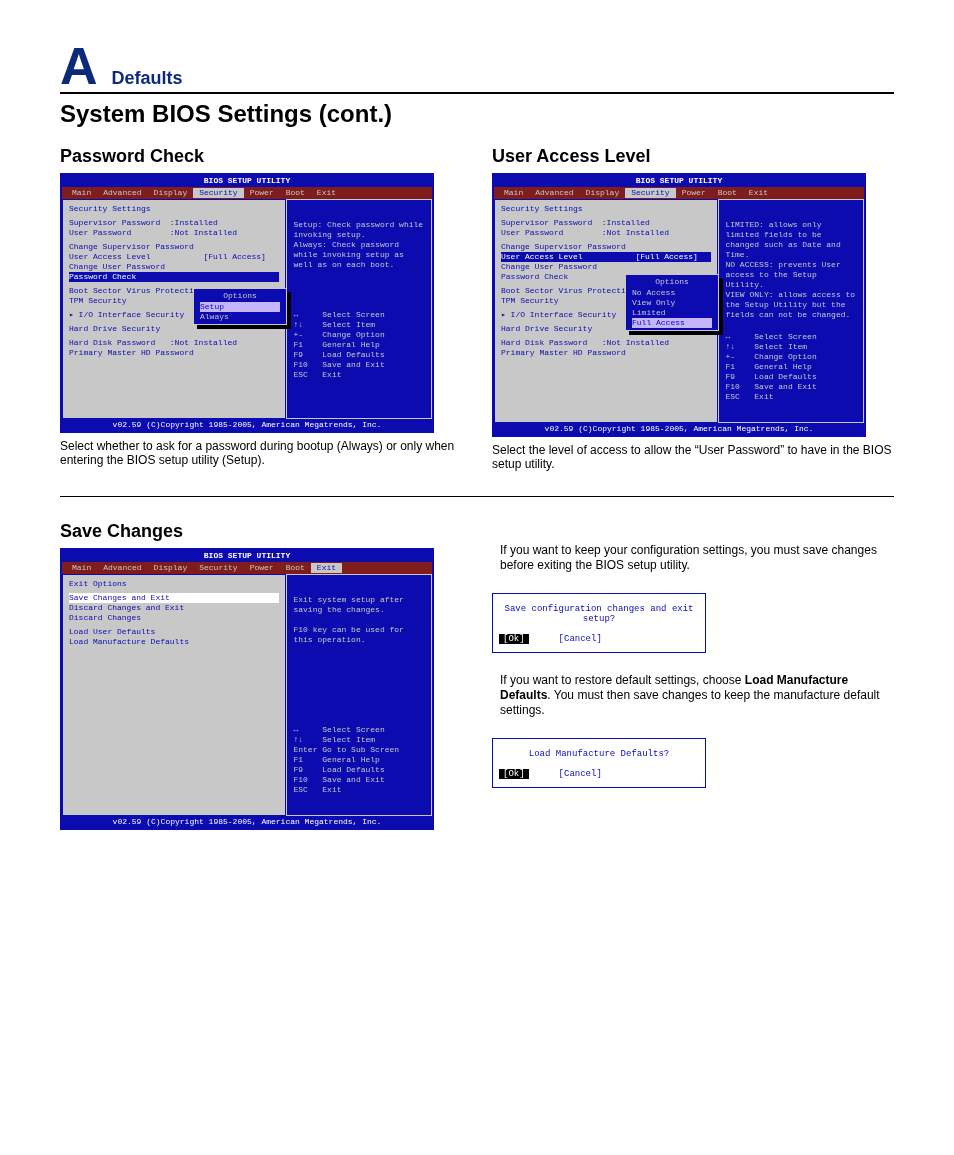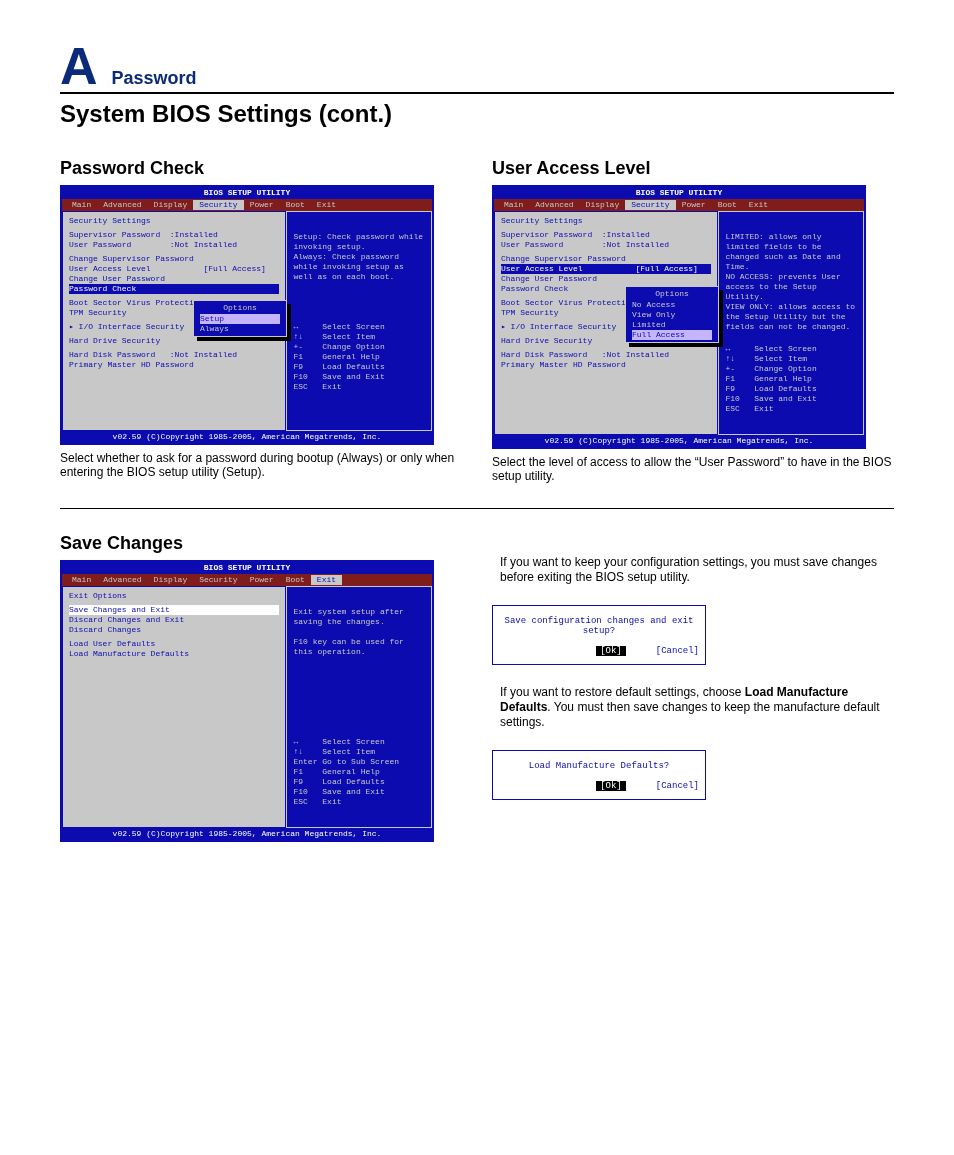--- a/index.html
+++ b/index.html
@@ -6,21 +6,21 @@
     font-family: Arial, Helvetica, sans-serif;
     background: #fff;
     margin: 0;
     padding: 40px 60px;
     width: 834px;
     color: #000;
   }
   .header-row { display: flex; align-items: baseline; gap: 14px; border-bottom: 2px solid #000; padding-bottom: 0; margin-bottom: 4px;}
   .header-A { font-size: 52px; font-weight: bold; color: #0b2b7a; line-height: 1;}
   .header-appendix { font-size: 18px; font-weight: bold; color: #0b2b7a; }
-  .page-title { font-size: 24px; font-weight: bold; margin-top: 6px; margin-bottom: 30px;}
+  .page-title { font-size: 24px; font-weight: bold; margin-top: 6px; margin-bottom: 18px;}
   .two-col { display: flex; gap: 30px; }
   .col { flex: 1; }
   .section-heading { font-size: 18px; font-weight: bold; margin-bottom: 6px; }
 
   
   .bios {
     width: 370px;
     background: #0b0bb0;
     padding: 2px;
     font-family: "Courier New", monospace;
@@ -64,30 +64,30 @@
     border: 1px solid #0b0bb0;
     font-family: "Courier New", monospace;
     font-size: 9px;
     color:#0b0bb0;
     text-align:center;
     padding: 10px 6px 8px 6px;
     margin: 20px 0;
     background:#fff;
   }
   .dialog .dlg-msg { margin-bottom: 10px; }
-  .dialog .dlg-btns { display:flex; justify-content:flex-end; gap: 30px;}
+  .dialog .dlg-btns { display:flex; justify-content:flex-start; gap: 30px;}
   .dialog .dlg-ok { color:#fff; background:#000; padding:0 4px;}
   .para { font-size: 12px; line-height:1.25;margin-left:8px; }
 </style>
 </head>
 <body>
 
 <div class="header-row">
   <span class="header-A">A</span>
-  <span class="header-appendix">Password</span>
+  <span class="header-appendix">Defaults</span>
 </div>
 <div class="page-title">System BIOS Settings (cont.)</div>
 
 <div class="two-col">
 
   <div class="col">
     <div class="section-heading">Password Check</div>
     <div class="bios">
       <div class="bios-title">BIOS SETUP UTILITY</div>
       <div class="bios-menubar">

